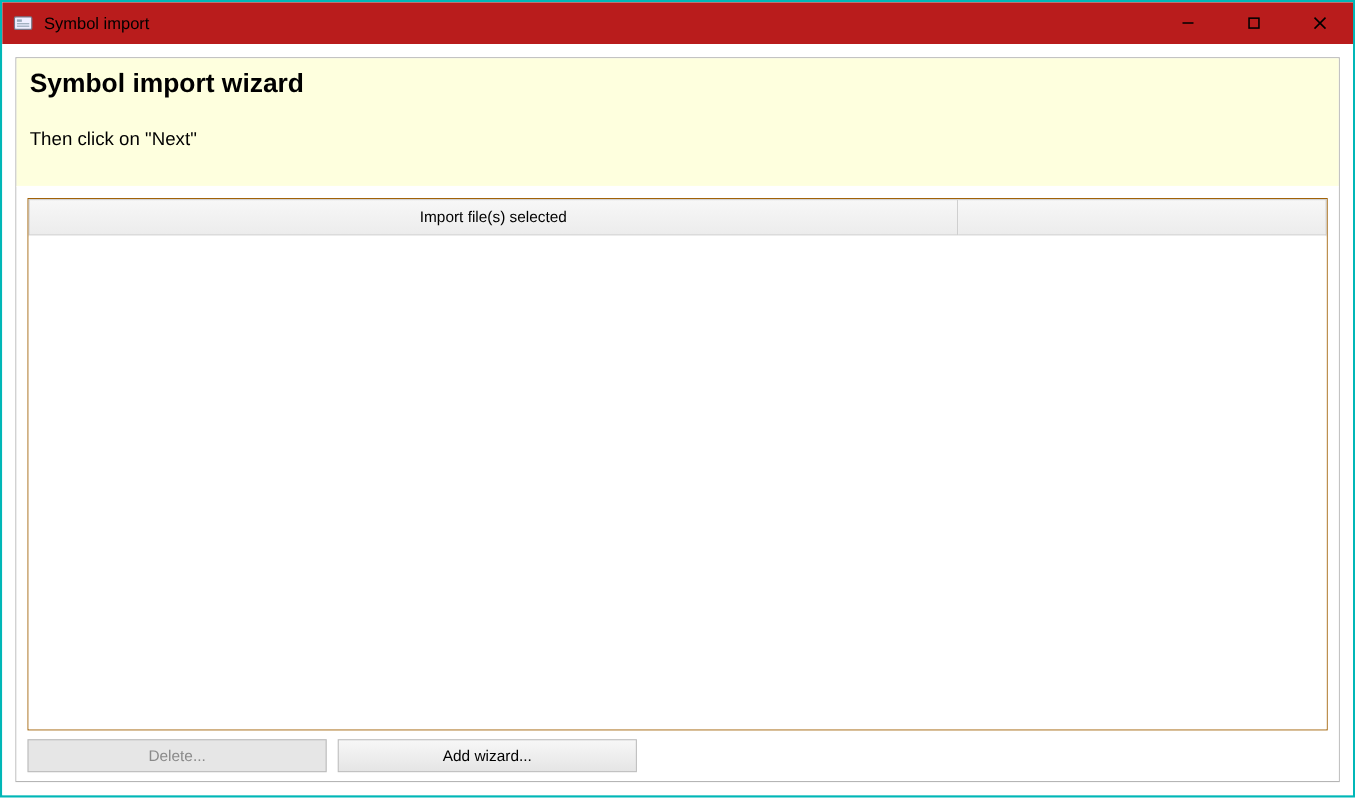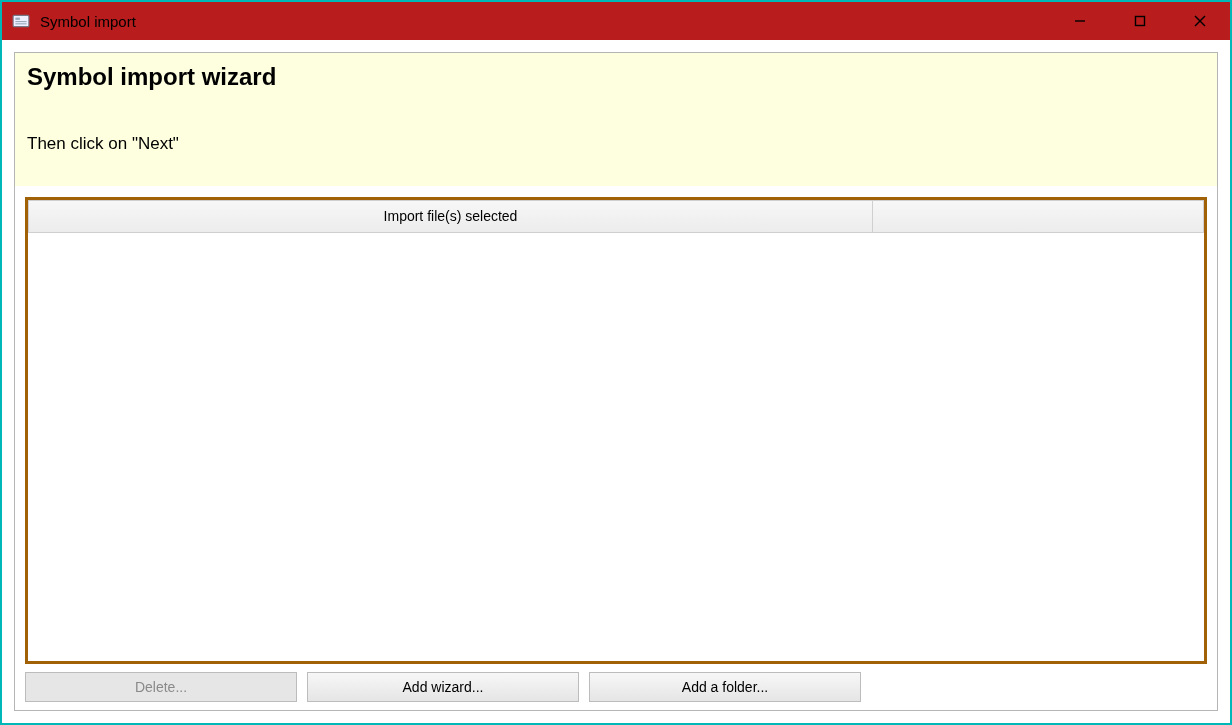--- a/index.html
+++ b/index.html
@@ -68,38 +68,38 @@
   }
   .wizard-header {
     background: #feffde;
     padding: 10px 12px 30px 12px;
     border-bottom: 1px solid #ffffff;
   }
   .wizard-title {
     font-size: 24px;
     font-weight: bold;
     color: #000;
-    margin-bottom: 19px;
+    margin-bottom: 2px;
   }
   .wizard-desc {
     font-size: 17px;
     color: #000;
     line-height: 1.35;
   }
   .wizard-body {
     flex: 1;
     padding: 10px 10px 8px 10px;
     display: flex;
     flex-direction: column;
     background: #fff;
     min-height: 0;
   }
   .file-table {
     flex: 1;
-    border: 3px solid #a16207;
+    border: 1px solid #a16207;
     display: flex;
     flex-direction: column;
     min-height: 0;
   }
   .table-header-row {
     display: flex;
     height: 34px;
     flex-shrink: 0;
     border-bottom: 1px solid #ffffff;
   }
@@ -222,17 +222,16 @@
       <div class="file-table">
         <div class="table-header-row">
           <div class="col-header col1">Import file(s) selected</div>
           <div class="col-header col2"></div>
         </div>
         <div class="table-body"></div>
       </div>
       <div class="action-row">
         <div class="action-btn disabled">Delete...</div>
         <div class="action-btn">Add wizard...</div>
-        <div class="action-btn">Add a folder...</div>
       </div>
     </div>
   </div>
 </div>
 
 </body></html>

